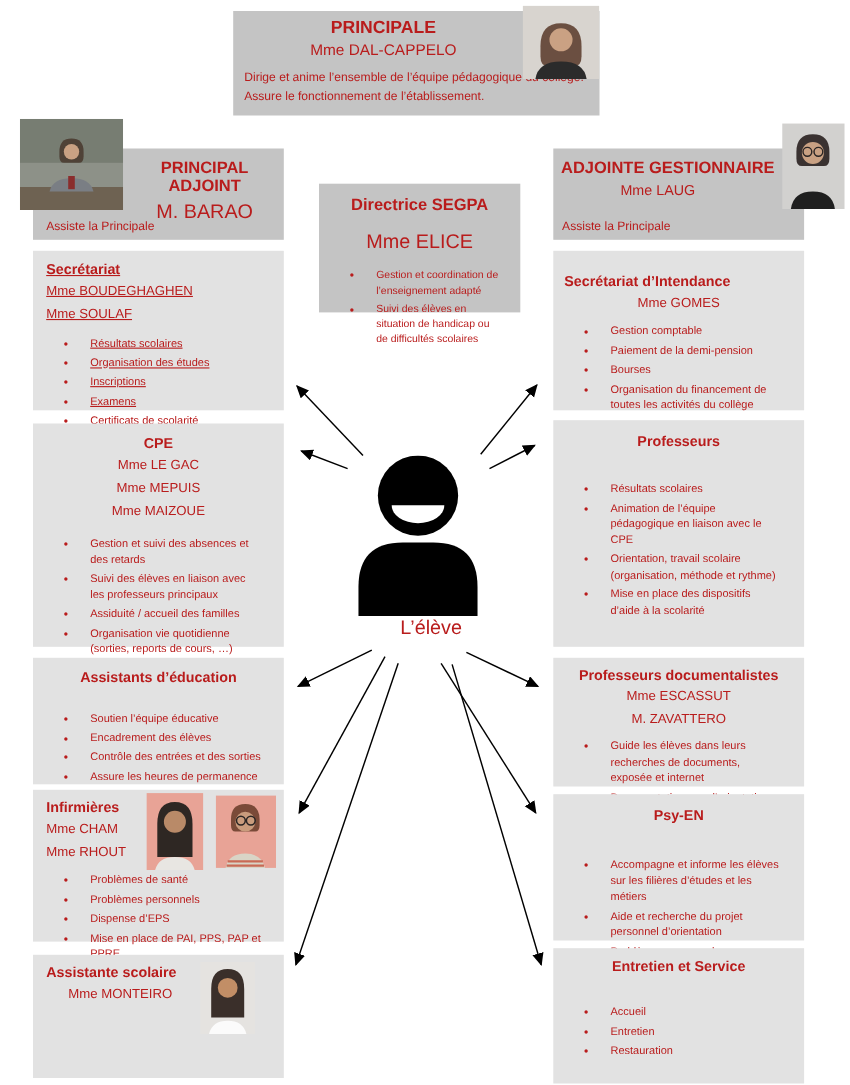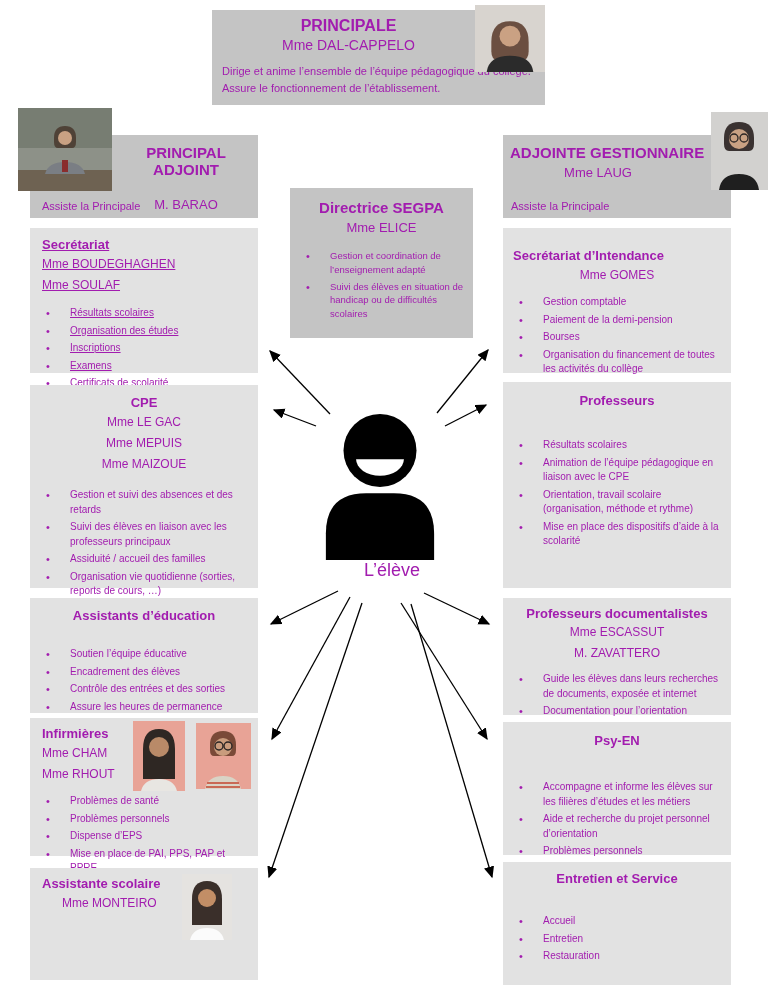--- a/index.html
+++ b/index.html
@@ -1,28 +1,28 @@
 <!DOCTYPE html>
 <html><head>
 <meta charset="utf-8">
 <style>
   html,body{margin:0;padding:0;background:#fff;}
   .canvas{position:relative;width:773px;height:986px;background:#fff;
-          font-family:"Liberation Sans",sans-serif;color:#a21caf;overflow:hidden;}
+          font-family:"Liberation Sans",sans-serif;color:#b91c1c;overflow:hidden;}
   .box{position:absolute;box-sizing:border-box;}
   .dark{background:#c4c4c4;}
   .light{background:#e2e2e2;}
   .t-big{font-weight:bold;font-size:16px;}
   .t-mid{font-weight:bold;font-size:15px;}
   .t-sm{font-weight:bold;font-size:13px;}
   .name{font-size:12px;}
   .center{text-align:center;}
   .names div{font-size:12px;line-height:21px;}
   .names.center div{text-align:center;}
-  ul.bullets{margin:0;padding:0 8px 0 14px;list-style:none;font-size:10px;line-height:1.45;text-align:left;}
+  ul.bullets{margin:12px;padding:0 8px 0 14px;list-style:none;font-size:10px;line-height:1.45;text-align:left;}
   ul.bullets li{position:relative;padding-left:26px;margin-bottom:3px;}
   ul.bullets li::before{content:"•";position:absolute;left:2px;top:0;font-size:11px;}
   .photo{position:absolute;overflow:hidden;}
   .photo svg{display:block;width:100%;height:100%;}
   .arrows{position:absolute;left:0;top:0;pointer-events:none;}
   .subtitle{position:absolute;font-size:11px;}
 </style>
 </head>
 <body>
 
@@ -40,21 +40,21 @@
         <rect width="60" height="58" fill="#d8d4cf"></rect>
         <path d="M30 14 q16 0 16 18 v8 q0 8-6 8 h-20 q-6 0-6-8 v-8 q0-18 16-18z" fill="#6b4f41"></path>
         <circle cx="30" cy="27" r="9" fill="#caa183"></circle>
         <path d="M10 58 q2-14 20-14 q18 0 20 14z" fill="#2b2b2b"></path>
       </svg>
     </div>
   </div>
 
   <div class="box dark" style="left:30px;top:135px;width:228px;height:83px;">
     <div class="t-mid center" style="margin:9px 0 0 84px;">PRINCIPAL ADJOINT</div>
-    <div class="name center" style="font-size:13px;margin:19px 0 0 84px;">M. BARAO</div>
+    <div class="name center" style="font-size:18px;margin:4px 0 0 84px;">M. BARAO</div>
     <div class="subtitle" style="left:12px;bottom:6px;">Assiste la Principale</div>
     <div class="photo" style="left:-12px;top:-27px;width:94px;height:83px;">
       <svg viewBox="0 0 94 83" preserveAspectRatio="none">
         <rect width="94" height="83" fill="#8d9188"></rect>
         <rect x="0" y="0" width="94" height="40" fill="#777d72"></rect>
         <rect x="0" y="62" width="94" height="21" fill="#6e6252"></rect>
         <path d="M47 18 q11 0 11 12 v4 q0 6-4 6 h-14 q-4 0-4-6 v-4 q0-12 11-12z" fill="#4f4237"></path>
         <circle cx="47" cy="30" r="7" fill="#c9a183"></circle>
         <path d="M27 66 q3-12 20-12 q17 0 20 12z" fill="#7a7e84"></path>
         <rect x="44" y="52" width="6" height="12" fill="#8a2d2d"></rect>
@@ -71,23 +71,23 @@
         <rect width="57" height="78" fill="#d2d1cf"></rect>
         <path d="M28 10 q15 0 15 16 v6 q0 7-5 7 h-20 q-5 0-5-7 v-6 q0-16 15-16z" fill="#3a3231"></path>
         <circle cx="28" cy="27" r="10" fill="#c9a183"></circle>
         <circle cx="23" cy="26" r="4" fill="none" stroke="#2a2524" stroke-width="1.3"></circle>
         <circle cx="33" cy="26" r="4" fill="none" stroke="#2a2524" stroke-width="1.3"></circle>
         <path d="M8 78 q2-16 20-16 q18 0 20 16z" fill="#1f1f1f"></path>
       </svg>
     </div>
   </div>
 
-  <div class="box dark" style="left:290px;top:188px;width:183px;height:150px;">
+  <div class="box dark" style="left:290px;top:167px;width:183px;height:117px;">
     <div class="t-mid center" style="margin-top:11px;">Directrice SEGPA</div>
-    <div class="name center" style="font-size:13px;margin-top:4px;">Mme ELICE</div>
+    <div class="name center" style="font-size:18px;margin-top:14px;">Mme ELICE</div>
     <ul class="bullets" style="margin-top:14px;font-size:9.5px;">
         <li>Gestion et coordination de l’enseignement adapté</li>
         <li>Suivi des élèves en situation de handicap ou de difficultés scolaires</li>
       </ul>
   </div>
 
   <div class="box light" style="left:30px;top:228px;width:228px;height:145px;text-decoration:underline;">
     <div class="t-sm" style="padding:9px 0 0 12px;">Secrétariat</div>
     <div class="names" style="padding-left:12px;margin-top:2px;">
         <div>Mme BOUDEGHAGHEN</div>

